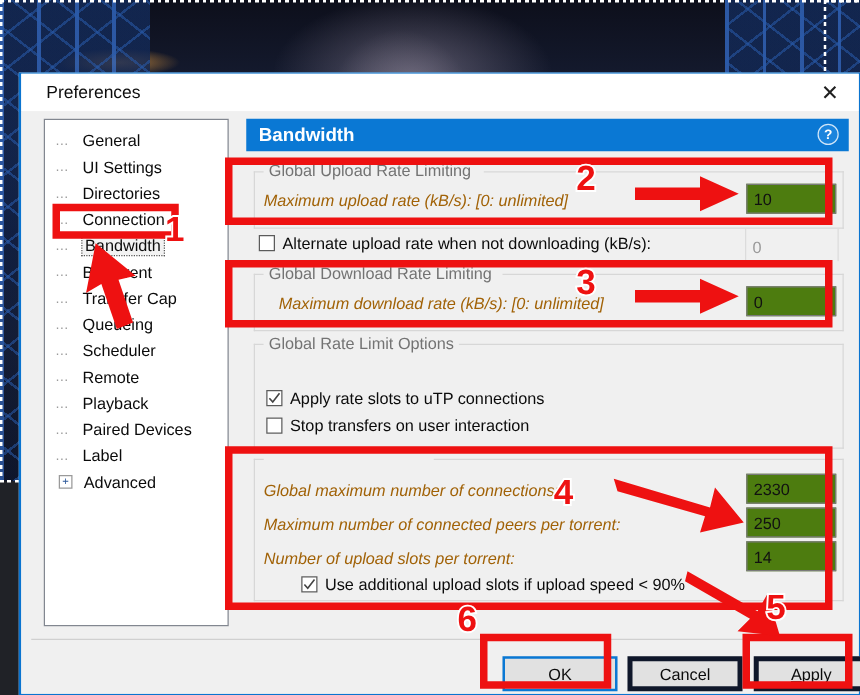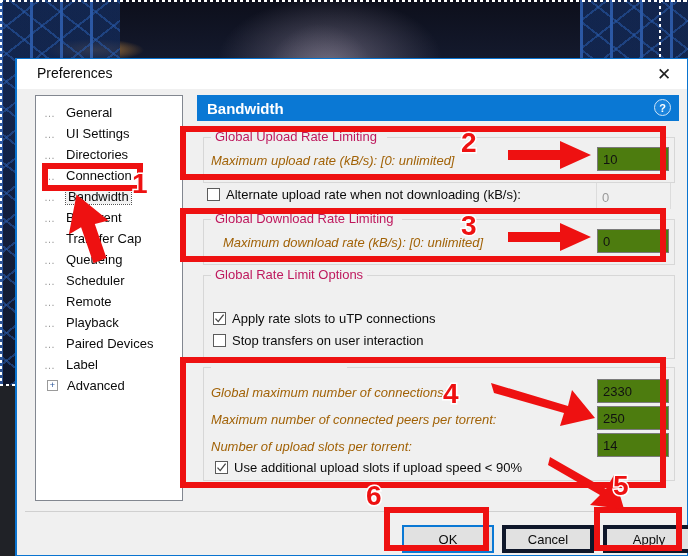--- a/index.html
+++ b/index.html
@@ -98,21 +98,21 @@
     position:absolute; right:8px; top:4px; width:17px; height:17px; border-radius:50%;
     border:1px solid #cfe5f8; color:#ffffff; font-size:11px;
     display:flex; align-items:center; justify-content:center; background:#1b84dd;
   }
 
   .group { position:absolute; left:0; right:0; }
   .group-box {
     position:absolute; left:6px; right:4px; border:1px solid #d7d7d7; border-top:none;
   }
   .group-legend {
-    position:absolute; left:14px; top:-1px; font-size:13px; color:#be185d; background:#f0f0f0;
+    position:absolute; left:14px; top:-1px; font-size:13px; color:#737373; background:#f0f0f0;
     padding:0 4px;
   }
   .group-topline-l { position:absolute; left:6px; top:8px; width:8px; height:1px; background:#d7d7d7; }
   .group-topline-r { position:absolute; top:8px; right:4px; height:1px; background:#d7d7d7; }
 
   .row { position:absolute; font-size:13px; color:#a16207;font-style:italic; }
   .fld {
     position:absolute; width:72px; height:24px; background:#4d7c0f; border:1px solid #7a7a7a;
     font-size:13px; color:#111; padding-left:5px; display:flex; align-items:center;
   }
@@ -294,21 +294,21 @@
 
         <div class="row" style="left:14px;top:26px;">Global maximum number of connections:</div>
         <div class="fld" style="right:10px;top:20px;">2330</div>
 
         <div class="row" style="left:14px;top:53px;">Maximum number of connected peers per torrent:</div>
         <div class="fld" style="right:10px;top:47px;">250</div>
 
         <div class="row" style="left:14px;top:80px;">Number of upload slots per torrent:</div>
         <div class="fld" style="right:10px;top:74px;">14</div>
 
-        <div class="cb" style="left:18px;top:101px;">
+        <div class="cb" style="left:44px;top:101px;">
           <span class="box">
             <svg width="11" height="11" viewBox="0 0 11 11">
                 <path d="M1.5 5.6 L4.2 8.6 L9.6 1.6" stroke="#444" stroke-width="1.3" fill="none"></path>
               </svg>
           </span>
           <span class="cblabel">Use additional upload slots if upload speed &lt; 90%</span>
         </div>
       </div>
     </div>
 

